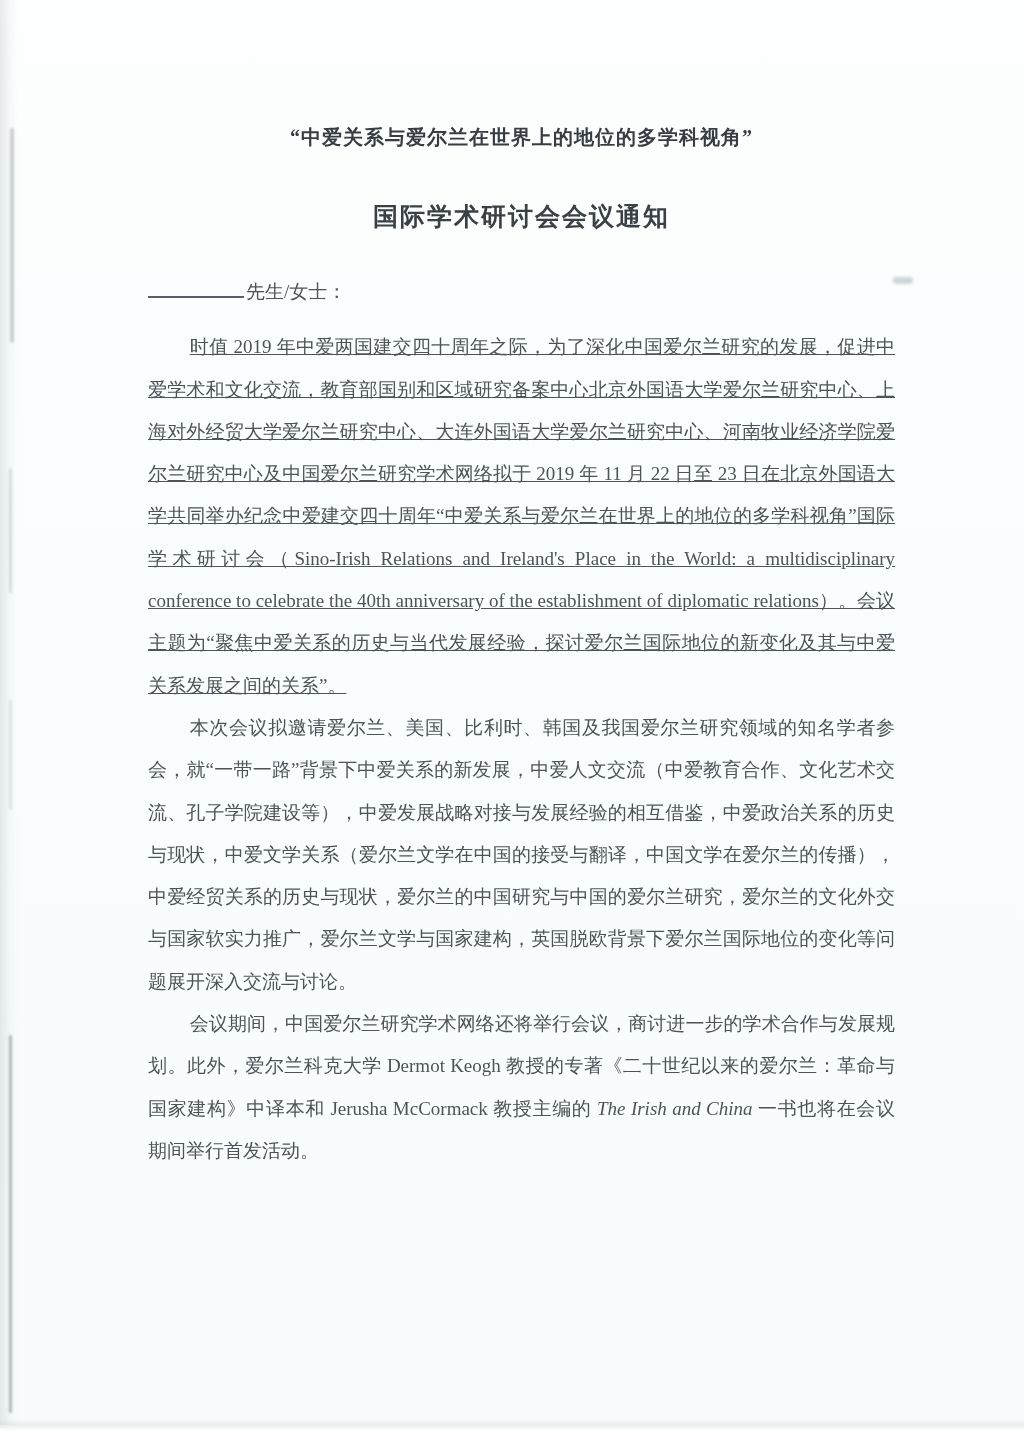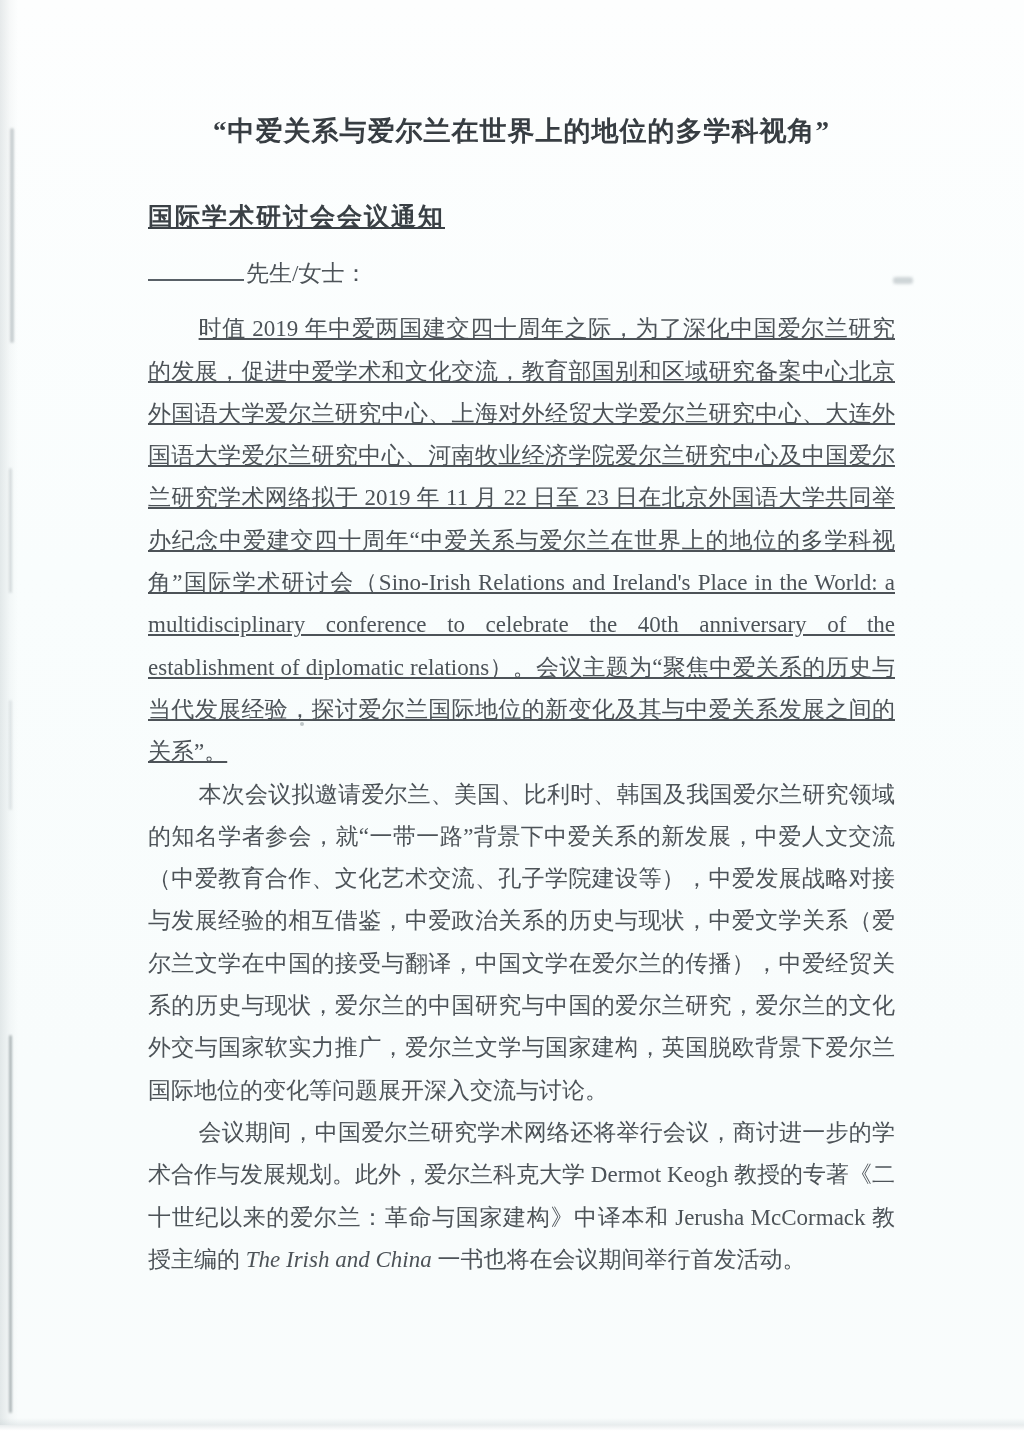--- a/index.html
+++ b/index.html
@@ -49,45 +49,45 @@
   }
   .bottom-page-edge {
     position: absolute;
     left: 0; top: 1418px;
     width: 1024px; height: 21px;
     background: linear-gradient(180deg, rgba(205,214,216,0.0), rgba(195,205,208,0.35) 35%, #ffffff 60%, #ffffff 100%);
   }
 
   .doc-title {
     position: absolute;
-    left: 148px; top: 113px;
+    left: 148px; top: 124px;
     width: 747px;
     margin: 0;
     text-align: center;
-    font-size: 27px;
+    font-size: 20px;
     font-weight: 700;
     letter-spacing: 1px;
     color: #373d42;
   }
   .doc-subtitle {
     position: absolute;
     left: 148px; top: 200px;
     width: 747px;
     margin: 0;
+    text-align: center;
     font-size: 25px;
     font-weight: 700;
     letter-spacing: 2px;
     color: #3a4045;
-    text-decoration: underline;
   }
   .doc-body {
     position: absolute;
-    left: 148px; top: 253px;
+    left: 148px; top: 271px;
     width: 747px;
-    font-size: 23px;
+    font-size: 19px;
     line-height: 42.3px;
     text-align: justify;
     color: #4d5358;
   }
   .salutation { white-space: nowrap; }
   .blank-line {
     display: inline-block;
     width: 96px;
     height: 24px;
     border-bottom: 2px solid #596067;

